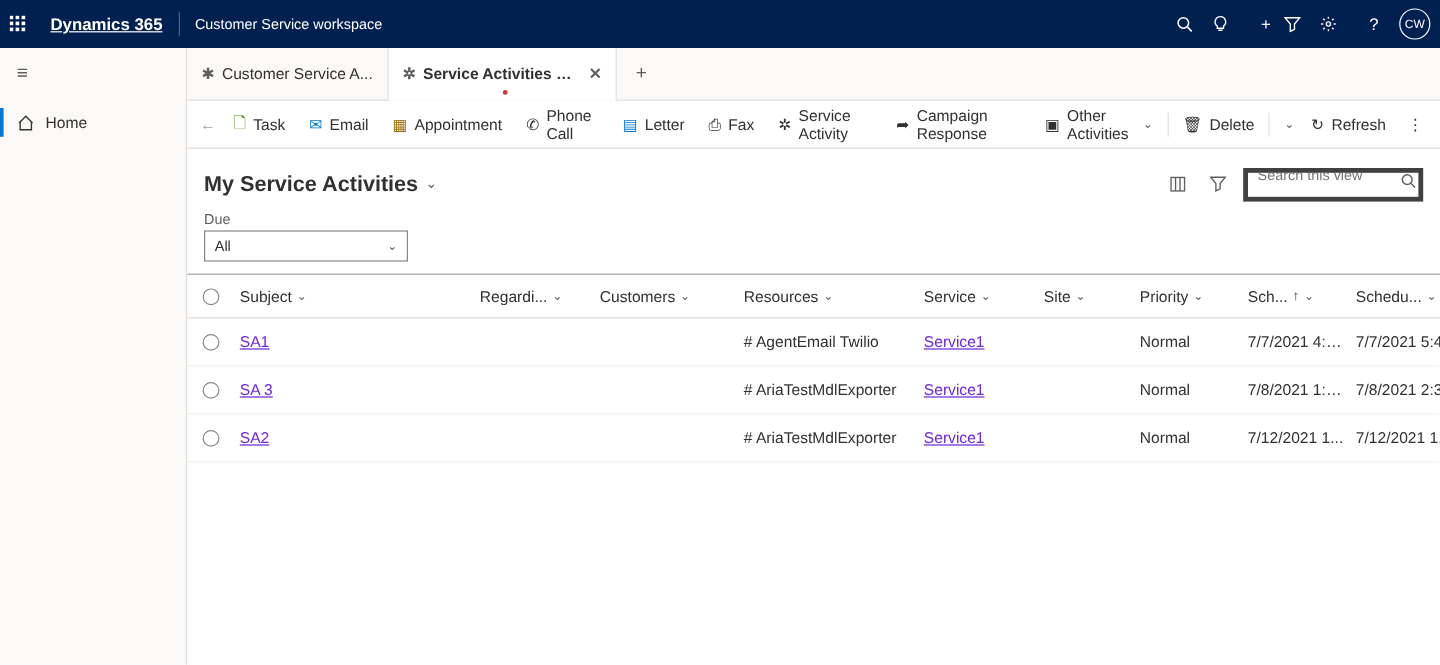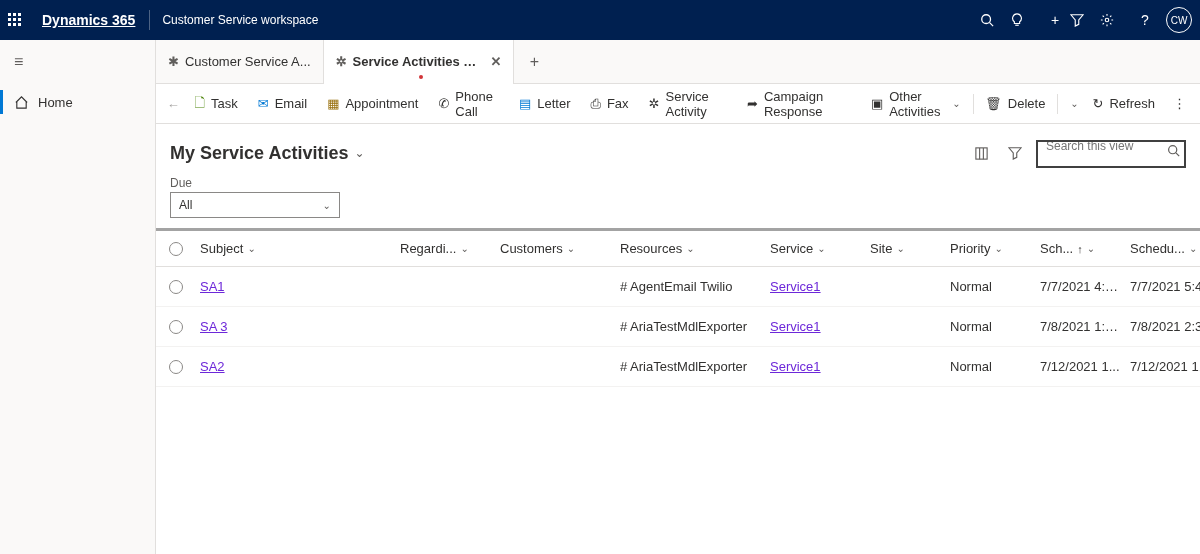--- a/index.html
+++ b/index.html
@@ -67,30 +67,30 @@
   .cmdbar .spacer { flex:1; }
   .cmd-more { padding:0 8px; cursor:pointer;}
 
   
   .viewhead { display:flex; align-items:center; padding: 14px 14px 4px 14px; }
   .viewtitle { font-size: 18px; font-weight: 600; margin-right: 6px;}
   .viewchev { font-size: 12px; color:#605e5c; cursor:pointer;}
   .viewhead .tools { margin-left:auto; display:flex; align-items:center; gap:8px;}
   .tool { width:26px; height:26px; display:flex; align-items:center; justify-content:center; color:#605e5c; cursor:pointer;}
   .search { position:relative; }
-  .search input { width: 150px; height:28px; border:2px solid #404040; padding: 0 26px 16px 8px; font-size:12px;}
+  .search input { width: 150px; height:28px; border:4px solid #404040; padding: 0 26px 16px 8px; font-size:12px;}
   .search .sicon { position:absolute; right:6px; top:6px; font-size:13px; color:#605e5c;}
 
   .filterrow { padding: 4px 14px 10px 14px; font-size:12px;}
   .filterlabel { color:#605e5c; margin-bottom:2px;}
   .filtersel { width: 170px; height:26px; border:1px solid #8a8886; display:flex; align-items:center; padding:0 8px; justify-content:space-between; cursor:pointer;}
   .filtersel .chev { font-size:10px; color:#605e5c;}
 
   
-  .grid { border-top:3px solid #a3a3a3; font-size: 13px; flex:1; overflow:auto;}
+  .grid { border-top:1px solid #a3a3a3; font-size: 13px; flex:1; overflow:auto;}
   .ghead, .grow { display:grid; grid-template-columns: 40px 200px 100px 120px 150px 100px 80px 90px 90px 100px; align-items:center; }
   .ghead { height: 36px; color:#323130; border-bottom:1px solid #e1dfdd; }
   .ghead .gh { display:flex; align-items:center; padding:0 4px; cursor:pointer; white-space:nowrap; overflow:hidden;}
   .ghead .gh .chev { font-size:10px; margin-left:4px; color:#605e5c;}
   .grow { height:40px; border-bottom:1px solid #f3f2f1; }
   .gcell { padding:0 4px; white-space:nowrap; overflow:hidden; text-overflow:ellipsis;}
   .grow .sel, .ghead .sel { display:flex; justify-content:center;}
   .radio { width:14px; height:14px; border:1px solid #8a8886; border-radius:50%; display:inline-block;}
   .link { color:#6d28d9; text-decoration: underline; cursor:pointer;}
   svg { display:block; }

